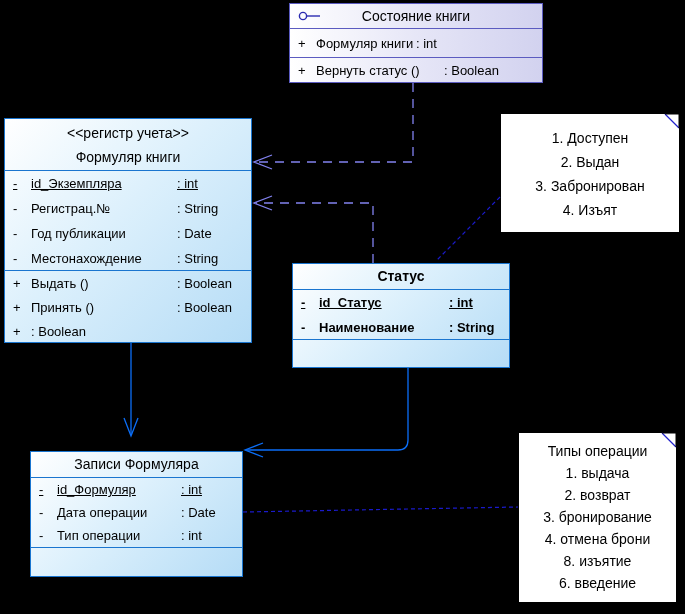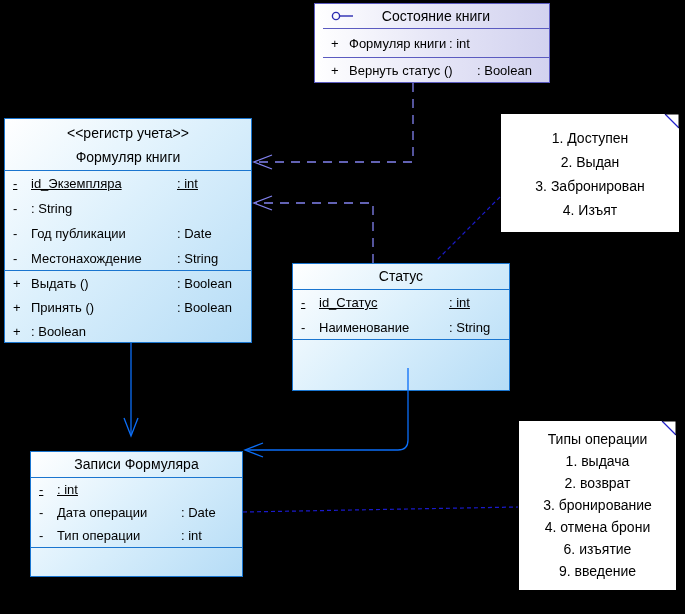--- a/index.html
+++ b/index.html
@@ -51,21 +51,21 @@
   .note.small .note-line{line-height:22px;}
   
   #wires{position:absolute;left:0;top:0;pointer-events:none;}
   #wires path{pointer-events:stroke;}
 </style>
 </head>
 <body>
 
 <div id="canvas">
 
-  <div class="uml-class iface c-state" style="left:314px;top:3px;width:236px;height:80px;padding-left:8px;">
+  <div class="uml-class iface c-state" style="left:289px;top:3px;width:254px;height:80px;">
     <div class="title" style="height:24px;">
       <svg class="lollipop" width="26" height="12" viewBox="0 0 26 12">
         <circle cx="6" cy="6" r="3.6" fill="none" stroke="#2b2bb0" stroke-width="1.4"></circle>
         <line x1="10" y1="6" x2="23" y2="6" stroke="#2b2bb0" stroke-width="1.4"></line>
       </svg>
       <span class="cname" style="line-height:24px;">Состояние книги</span>
     </div>
     <div class="compartment attrs" style="height:29px;">
       <div class="row" style="height:28px;">
         <span class="vis">+</span>
@@ -88,20 +88,21 @@
       <span class="cname">Формуляр книги</span>
     </div>
     <div class="compartment attrs" style="height:100px;">
       <div class="row u">
         <span class="vis">-</span>
         <span class="nm">id_Экземпляра</span>
         <span class="tp">: int</span>
       </div>
       <div class="row">
         <span class="vis">-</span>
+        <span class="nm">Регистрац.№</span>
         <span class="tp">: String</span>
       </div>
       <div class="row">
         <span class="vis">-</span>
         <span class="nm">Год публикации</span>
         <span class="tp">: Date</span>
       </div>
       <div class="row">
         <span class="vis">-</span>
         <span class="nm">Местонахождение</span>
@@ -119,21 +120,21 @@
         <span class="nm">Принять ()</span>
         <span class="tp">: Boolean</span>
       </div>
       <div class="row">
         <span class="vis">+</span>
         <span class="tp">: Boolean</span>
       </div>
     </div>
   </div>
 
-  <div class="uml-class c-status" style="left:292px;top:263px;width:218px;height:128px;">
+  <div class="uml-class c-status" style="left:292px;top:263px;width:218px;height:105px;font-weight:bold;">
     <div class="title" style="height:25px;">
       <span class="cname" style="line-height:25px;">Статус</span>
     </div>
     <div class="compartment attrs" style="height:50px;">
       <div class="row u">
         <span class="vis">-</span>
         <span class="nm">id_Статус</span>
         <span class="tp">: int</span>
       </div>
       <div class="row">
@@ -145,20 +146,21 @@
     <div class="compartment ops" style="height:28px;"></div>
   </div>
 
   <div class="uml-class c-records" style="left:30px;top:437px;width:213px;height:126px;margin-top:14px;">
     <div class="title" style="height:25px;">
       <span class="cname" style="line-height:25px;">Записи Формуляра</span>
     </div>
     <div class="compartment attrs" style="height:70px;">
       <div class="row u">
         <span class="vis">-</span>
+        <span class="nm">id_Формуляр</span>
         <span class="tp">: int</span>
       </div>
       <div class="row">
         <span class="vis">-</span>
         <span class="nm">Дата операции</span>
         <span class="tp">: Date</span>
       </div>
       <div class="row">
         <span class="vis">-</span>
         <span class="nm">Тип операции</span>
@@ -173,33 +175,33 @@
       <path d="M1,1 L15,15 L15,1 Z" fill="#ffffff" stroke="none"></path>
       <path d="M1,1 L15,15" stroke="#2222cc" stroke-width="1.3" fill="none"></path>
       <path d="M1,1 H15 V15" stroke="#000000" stroke-width="1" fill="none"></path>
     </svg>
     <div class="note-line">1. Доступен</div>
     <div class="note-line">2. Выдан</div>
     <div class="note-line">3. Забронирован</div>
     <div class="note-line">4. Изъят</div>
   </div>
 
-  <div class="note small" style="left:518px;top:420px;width:159px;height:171px;padding-top:7px;">
+  <div class="note small" style="left:518px;top:432px;width:159px;height:171px;padding-top:7px;">
     <svg class="fold" width="16" height="16" viewBox="0 0 16 16">
       <path d="M1,1 L15,15 L15,1 Z" fill="#ffffff" stroke="none"></path>
       <path d="M1,1 L15,15" stroke="#2222cc" stroke-width="1.3" fill="none"></path>
       <path d="M1,1 H15 V15" stroke="#000000" stroke-width="1" fill="none"></path>
     </svg>
     <div class="note-line">Типы операции</div>
     <div class="note-line">1. выдача</div>
     <div class="note-line">2. возврат</div>
     <div class="note-line">3. бронирование</div>
     <div class="note-line">4. отмена брони</div>
-    <div class="note-line">6. изъятие</div>
-    <div class="note-line">9. введение</div>
+    <div class="note-line">8. изъятие</div>
+    <div class="note-line">6. введение</div>
   </div>
 
   <svg id="wires" width="685" height="614" viewBox="0 0 685 614">
 
     <g stroke="#8282f0" stroke-width="1.3" fill="none">
       <path d="M413,83 V162 H256" stroke-dasharray="9,7"></path>
       <path d="M272,155 L254,162 L272,169"></path>
     </g>
 
     <g stroke="#8282f0" stroke-width="1.3" fill="none">

